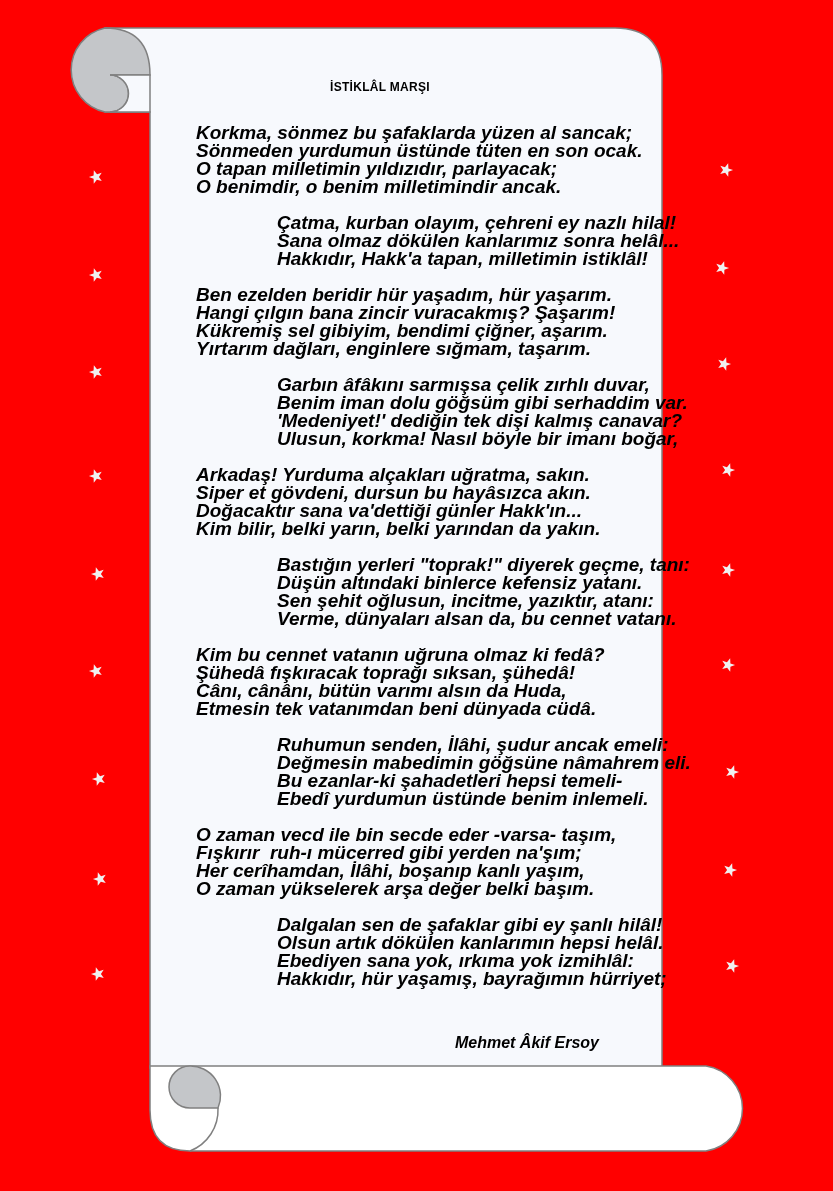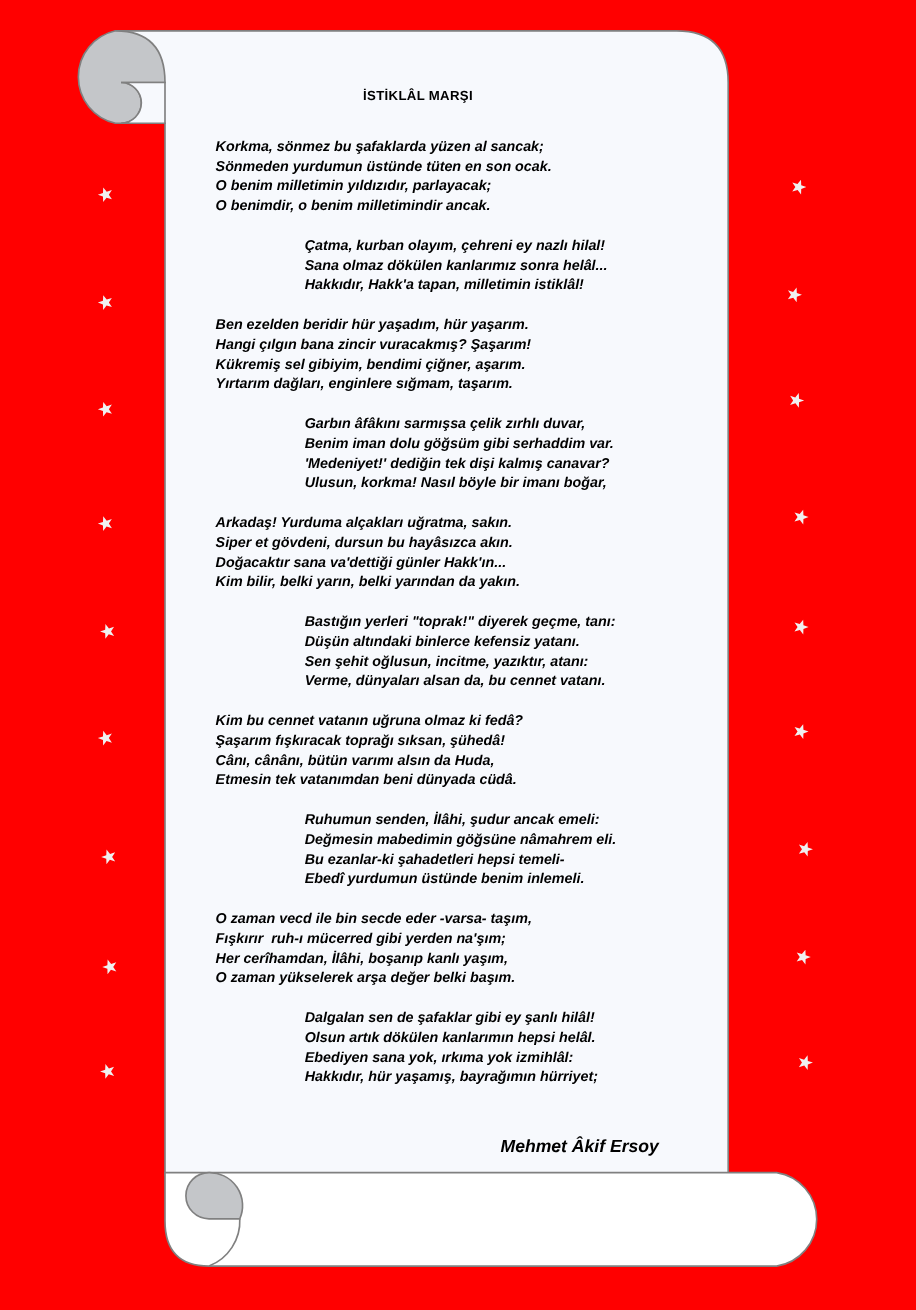--- a/index.html
+++ b/index.html
@@ -12,21 +12,21 @@
     }
     #scroll-svg { position: absolute; left: 0; top: 0; }
     .title {
       position: absolute; left: 150px; width: 460px; top: 80px;
       text-align: center;
       font-weight: bold; font-size: 12px; color: #000;
       letter-spacing: 0.3px;
     }
     .poem {
       position: absolute; left: 196px; top: 124px; width: 440px;
-      font-style: italic; font-weight: bold; font-size: 13px;
+      font-style: italic; font-weight: bold; font-size: 19px;
       line-height: 18px; color: #000;
     }
     .stanza { margin: 0 0 18px 0; }
     .stanza.indent { margin-left: 81px; }
     .stanza .line { display: block; white-space: pre; }
     .author {
       position: absolute; left: 440px; top: 1034px; width: 174px;
       text-align: center;
       font-style: italic; font-weight: bold; font-size: 16px; color: #000;
     }
@@ -46,21 +46,21 @@
   <path d="M190,1066 A30,30 0 0 1 218,1108 L190,1108 A21,21 0 0 1 190,1066 Z" fill="#c4c6c9" stroke="#808080" stroke-width="1.5"></path>
   <path d="M218,1108 A44,44 0 0 1 190,1151" fill="none" stroke="#808080" stroke-width="1.5"></path>
 </svg>
 
 <div class="title">İSTİKLÂL MARŞI</div>
 
 <div class="poem" id="poem">
     <div class="stanza">
       <span class="line">Korkma, sönmez bu şafaklarda yüzen al sancak;</span>
       <span class="line">Sönmeden yurdumun üstünde tüten en son ocak.</span>
-      <span class="line">O benim milletimin yıldızıdır, parlayacak;</span>
+      <span class="line">O tapan milletimin yıldızıdır, parlayacak;</span>
       <span class="line">O benimdir, o benim milletimindir ancak.</span>
     </div>
     <div class="stanza indent">
       <span class="line">Çatma, kurban olayım, çehreni ey nazlı hilal!</span>
       <span class="line">Sana olmaz dökülen kanlarımız sonra helâl...</span>
       <span class="line">Hakkıdır, Hakk'a tapan, milletimin istiklâl!</span>
     </div>
     <div class="stanza">
       <span class="line">Ben ezelden beridir hür yaşadım, hür yaşarım.</span>
       <span class="line">Hangi çılgın bana zincir vuracakmış? Şaşarım!</span>
@@ -80,21 +80,21 @@
       <span class="line">Kim bilir, belki yarın, belki yarından da yakın.</span>
     </div>
     <div class="stanza indent">
       <span class="line">Bastığın yerleri "toprak!" diyerek geçme, tanı:</span>
       <span class="line">Düşün altındaki binlerce kefensiz yatanı.</span>
       <span class="line">Sen şehit oğlusun, incitme, yazıktır, atanı:</span>
       <span class="line">Verme, dünyaları alsan da, bu cennet vatanı.</span>
     </div>
     <div class="stanza">
       <span class="line">Kim bu cennet vatanın uğruna olmaz ki fedâ?</span>
-      <span class="line">Şaşarım fışkıracak toprağı sıksan, şühedâ!</span>
+      <span class="line">Şühedâ fışkıracak toprağı sıksan, şühedâ!</span>
       <span class="line">Cânı, cânânı, bütün varımı alsın da Huda,</span>
       <span class="line">Etmesin tek vatanımdan beni dünyada cüdâ.</span>
     </div>
     <div class="stanza indent">
       <span class="line">Ruhumun senden, İlâhi, şudur ancak emeli:</span>
       <span class="line">Değmesin mabedimin göğsüne nâmahrem eli.</span>
       <span class="line">Bu ezanlar-ki şahadetleri hepsi temeli-</span>
       <span class="line">Ebedî yurdumun üstünde benim inlemeli.</span>
     </div>
     <div class="stanza">

